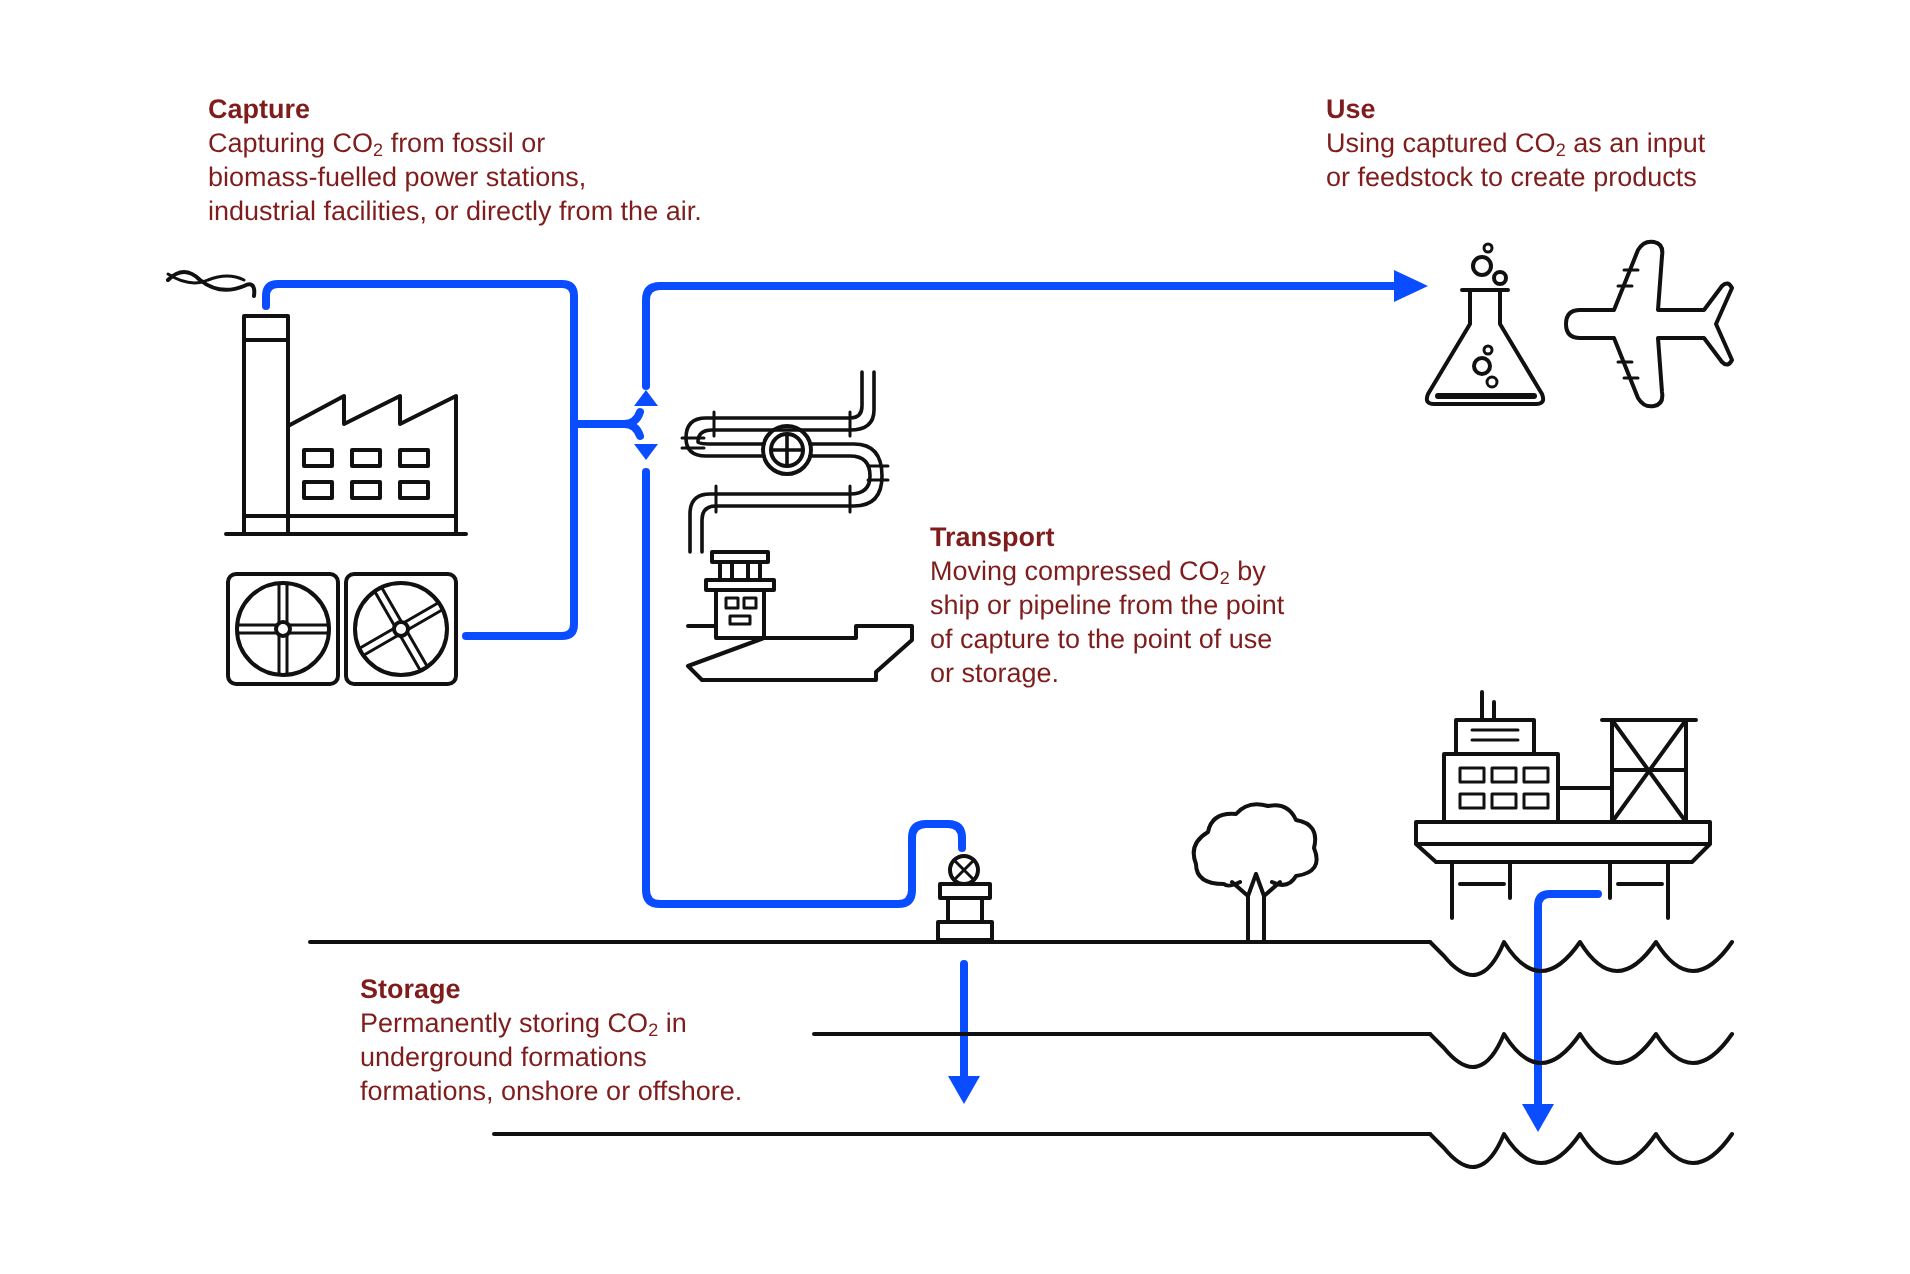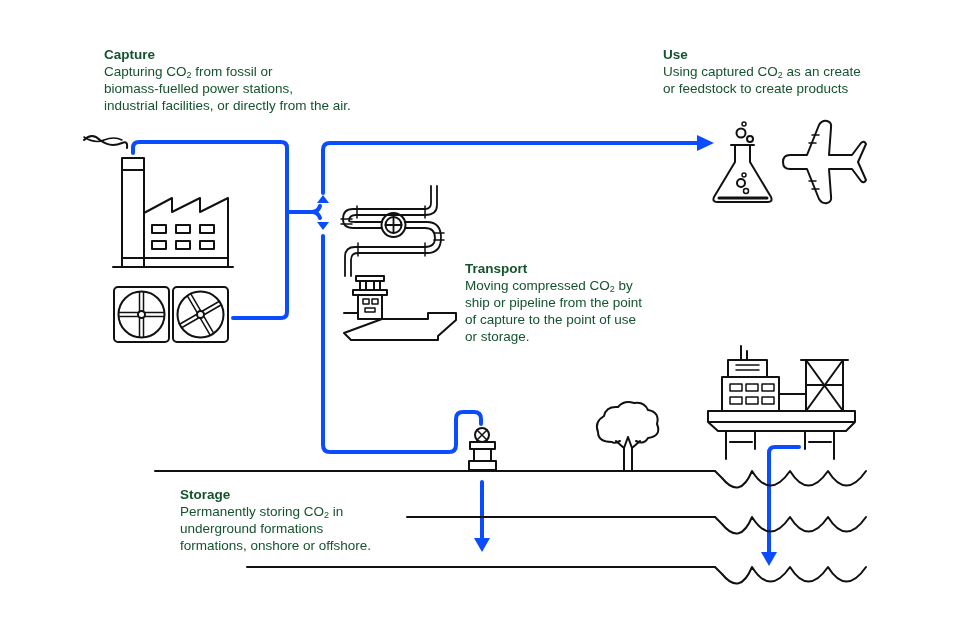--- a/index.html
+++ b/index.html
@@ -1,38 +1,38 @@
 <!DOCTYPE html>
 <html><head>
 <meta charset="utf-8">
 <style>
   html, body { margin: 0; padding: 0; background: #ffffff; }
   body { width: 955px; height: 637px; position: relative; overflow: hidden; font-family: "Liberation Sans", sans-serif; color: #111; }
-  .label { position: absolute; font-size: 13.5px; line-height: 17px; color: #14532d; }
+  .label { position: absolute; font-size: 13.5px; line-height: 17px; color: #7f1d1d; }
   .label .title { font-weight: bold; display: block; }
   .label .line { display: block; white-space: nowrap; }
   .label sub { font-size: 9px; vertical-align: -2px; line-height: 0; }
   svg { position: absolute; left: 0; top: 0; }
   .k { fill: none; stroke: #111; stroke-width: 2; stroke-linejoin: round; stroke-linecap: round; }
   .b { fill: none; stroke: #0a4cff; stroke-width: 4; stroke-linecap: round; stroke-linejoin: round; }
   .bf { fill: #0a4cff; stroke: none; }
 </style>
 </head>
 <body>
 
 <div class="label" style="left:104px; top:46px;">
   <span class="title">Capture</span>
   <span class="line"><span>Capturing CO</span><sub>2</sub><span> from fossil or</span></span>
   <span class="line">biomass-fuelled power stations,</span>
   <span class="line">industrial facilities, or directly from the air.</span>
 </div>
 
 <div class="label" style="left:663px; top:46px;">
   <span class="title">Use</span>
-  <span class="line"><span>Using captured CO</span><sub>2</sub><span> as an create</span></span>
+  <span class="line"><span>Using captured CO</span><sub>2</sub><span> as an input</span></span>
   <span class="line">or feedstock to create products</span>
 </div>
 
 <div class="label" style="left:465px; top:212px;margin-top:48px;">
   <span class="title">Transport</span>
   <span class="line"><span>Moving compressed CO</span><sub>2</sub><span> by</span></span>
   <span class="line">ship or pipeline from the point</span>
   <span class="line">of capture to the point of use</span>
   <span class="line">or storage.</span>
 </div>

